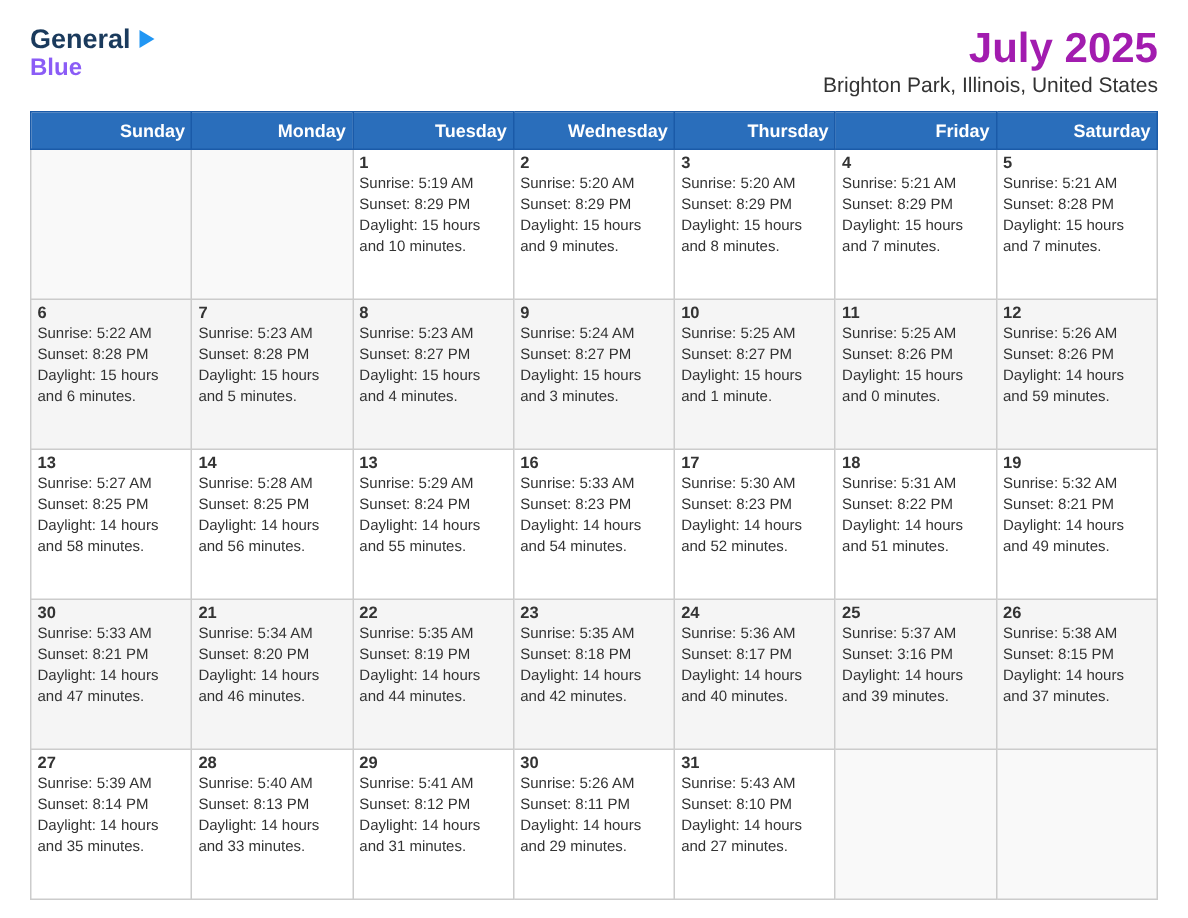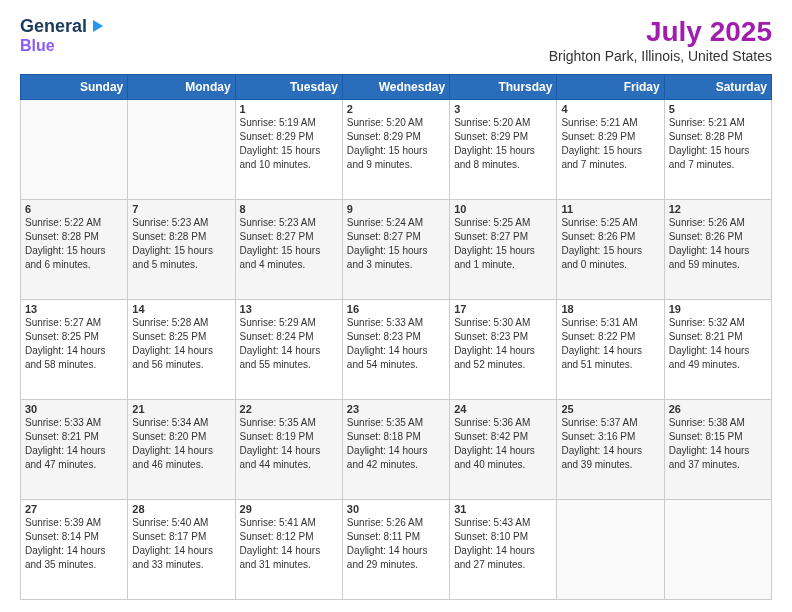--- a/index.html
+++ b/index.html
@@ -292,21 +292,21 @@
           <td>
             <span class="day-num">23</span>
             <div class="day-info">Sunrise: 5:35 AM
 Sunset: 8:18 PM
 Daylight: 14 hours
 and 42 minutes.</div>
           </td>
           <td>
             <span class="day-num">24</span>
             <div class="day-info">Sunrise: 5:36 AM
-Sunset: 8:42 PM
+Sunset: 8:17 PM
 Daylight: 14 hours
 and 40 minutes.</div>
           </td>
           <td>
             <span class="day-num">25</span>
             <div class="day-info">Sunrise: 5:37 AM
 Sunset: 3:16 PM
 Daylight: 14 hours
 and 39 minutes.</div>
           </td>
@@ -322,21 +322,21 @@
           <td>
             <span class="day-num">27</span>
             <div class="day-info">Sunrise: 5:39 AM
 Sunset: 8:14 PM
 Daylight: 14 hours
 and 35 minutes.</div>
           </td>
           <td>
             <span class="day-num">28</span>
             <div class="day-info">Sunrise: 5:40 AM
-Sunset: 8:17 PM
+Sunset: 8:13 PM
 Daylight: 14 hours
 and 33 minutes.</div>
           </td>
           <td>
             <span class="day-num">29</span>
             <div class="day-info">Sunrise: 5:41 AM
 Sunset: 8:12 PM
 Daylight: 14 hours
 and 31 minutes.</div>
           </td>

